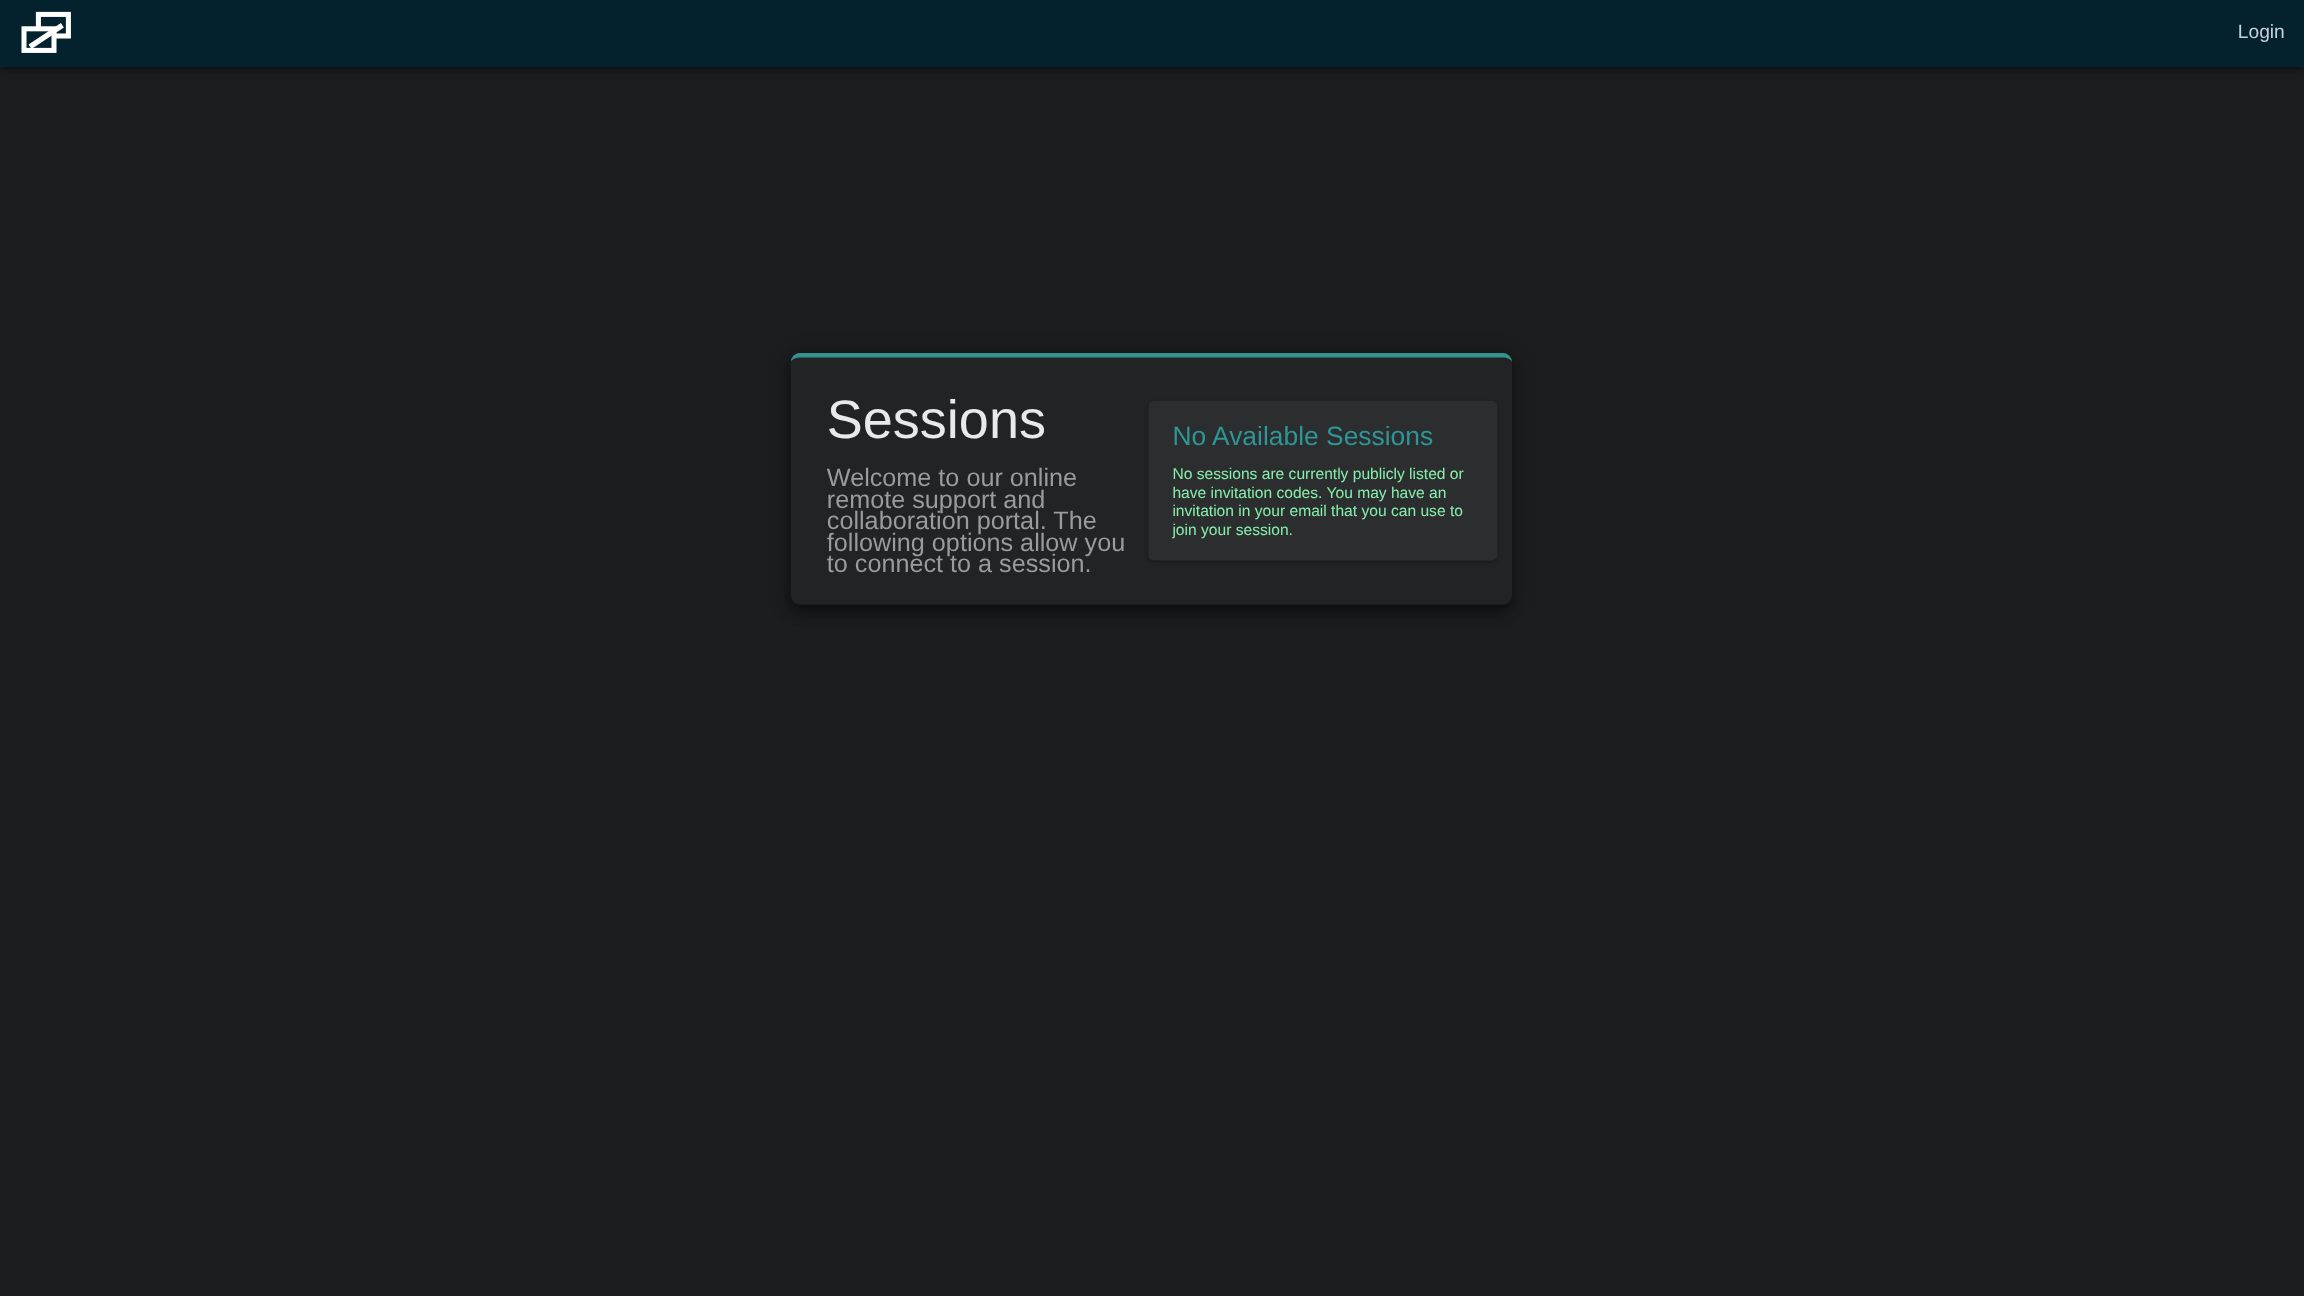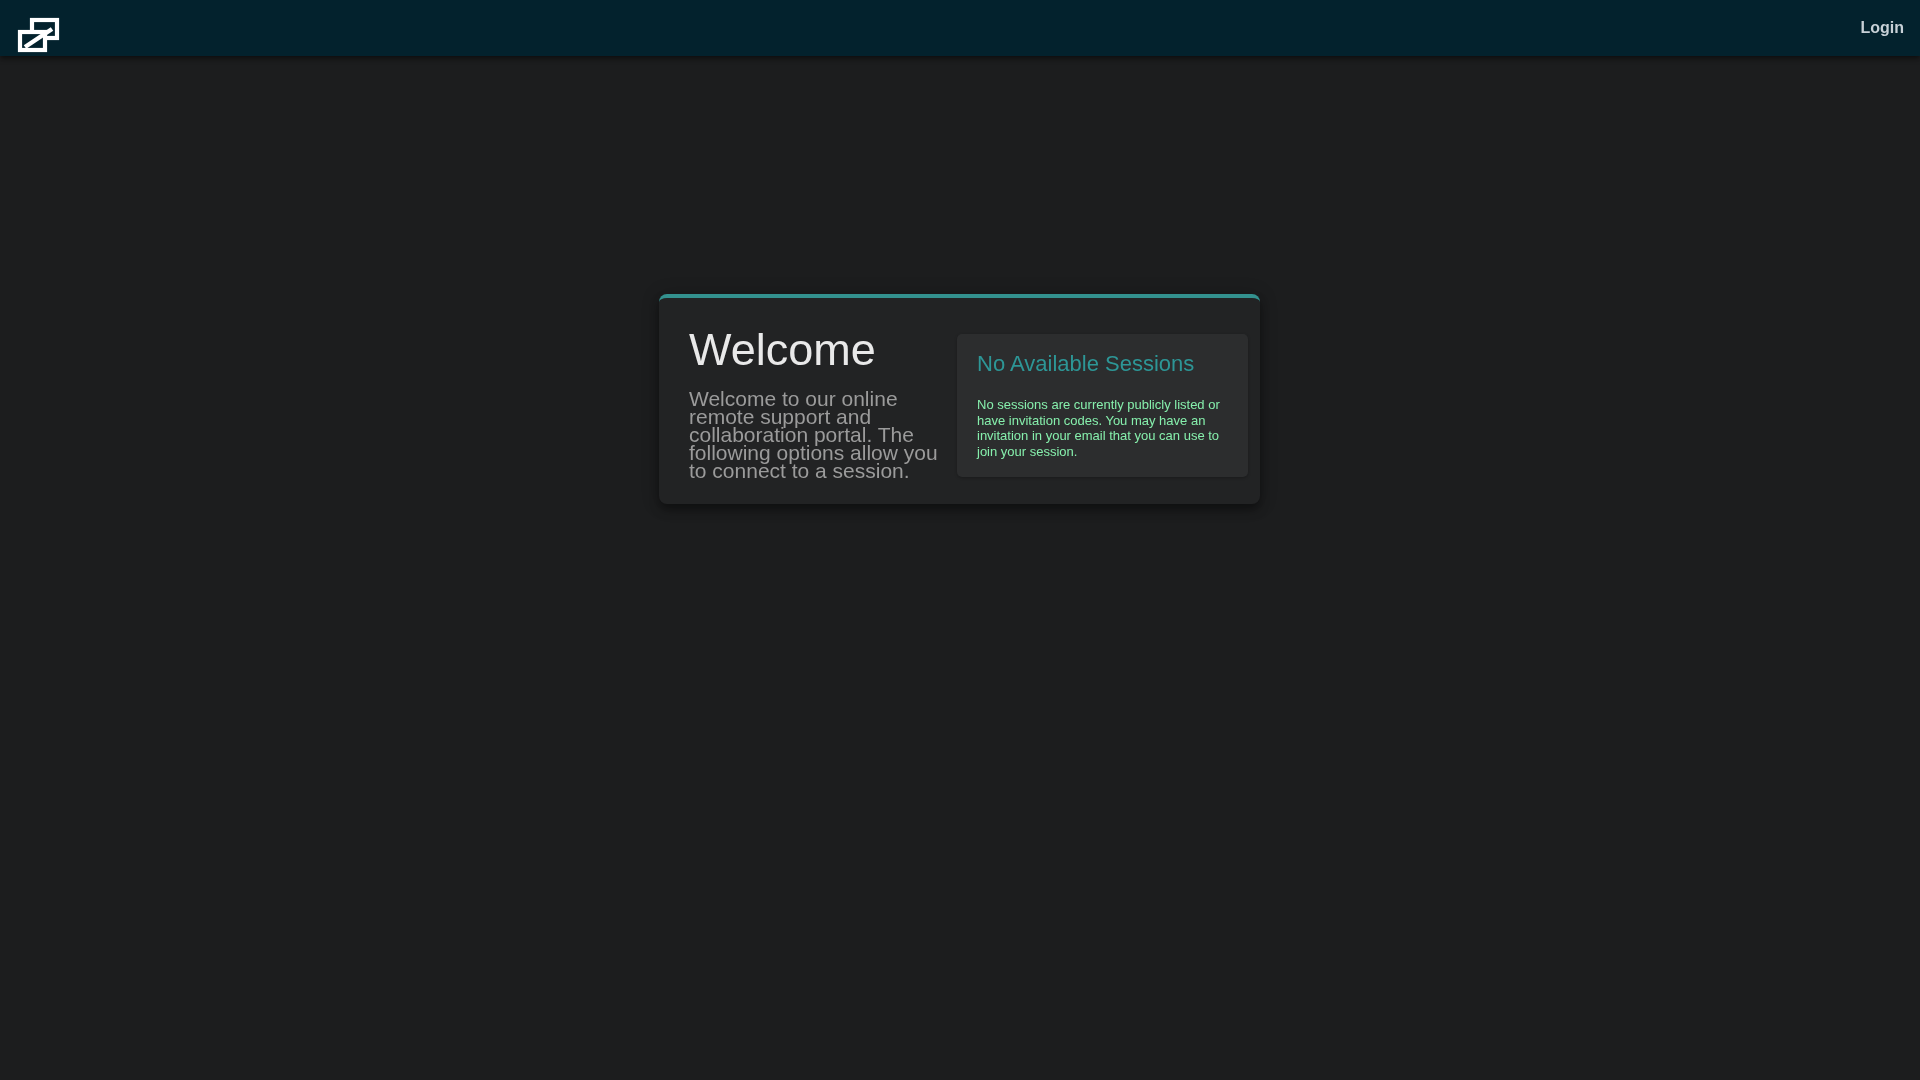--- a/index.html
+++ b/index.html
@@ -15,25 +15,24 @@
     width: 1920px; height: 1080px;
     overflow: hidden;
     background: var(--page-bg);
     font-family: "Liberation Sans", "DejaVu Sans", sans-serif;
   }
   
   .app-bar {
     position: absolute; top: 0; left: 0;
     width: 1920px; height: 56px;
     background: var(--header-bg);
-    display: flex; align-items: flex-end;
+    display: flex; align-items: center;
     padding: 0 14px 0 15px;
     box-shadow: 0 2px 4px -1px rgba(0,0,0,.4), 0 4px 5px 0 rgba(0,0,0,.24);
     z-index: 10;
-    font-weight: bold;
   }
   .logo-btn {
     width: 46px; height: 40px;
     display: flex; align-items: center; justify-content: center;
     cursor: pointer;
   }
   .spacer { flex: 1; }
   .login-link {
     color: #c8d1d7;
     font-size: 16px;
@@ -80,21 +79,21 @@
     background: var(--panel-bg);
     border-radius: 5px;
     padding: 17px 18px 18px 20px;
     box-shadow: 0 1px 3px rgba(0,0,0,.25);
   }
   .sessions-title {
     color: var(--panel-title);
     font-size: 22px;
     font-weight: 400;
     line-height: 26px;
-    margin-bottom: 20px;
+    margin-bottom: 10px;
   }
   .sessions-message {
     color: #86efac;
     font-size: 13px;
     line-height: 15.5px;
   }
 </style>
 </head>
 <body>
 
@@ -110,20 +109,20 @@
         <line x1="9" y1="30" x2="36" y2="12" stroke="#ffffff" stroke-width="4.4"></line>
       </svg>
     </span>
   </div>
   <div class="spacer"></div>
   <a class="login-link">Login</a>
 </div>
 
 <div class="welcome-card">
   <div class="welcome-col">
-    <h1 class="welcome-title">Welcome</h1>
+    <h1 class="welcome-title">Sessions</h1>
     <p class="welcome-desc">Welcome to our online remote support and collaboration portal. The following options allow you to connect to a session.</p>
   </div>
   <div class="sessions-panel">
     <h2 class="sessions-title">No Available Sessions</h2>
     <p class="sessions-message">No sessions are currently publicly listed or have invitation codes. You may have an invitation in your email that you can use to join your session.</p>
   </div>
 </div>
 
 </body></html>

